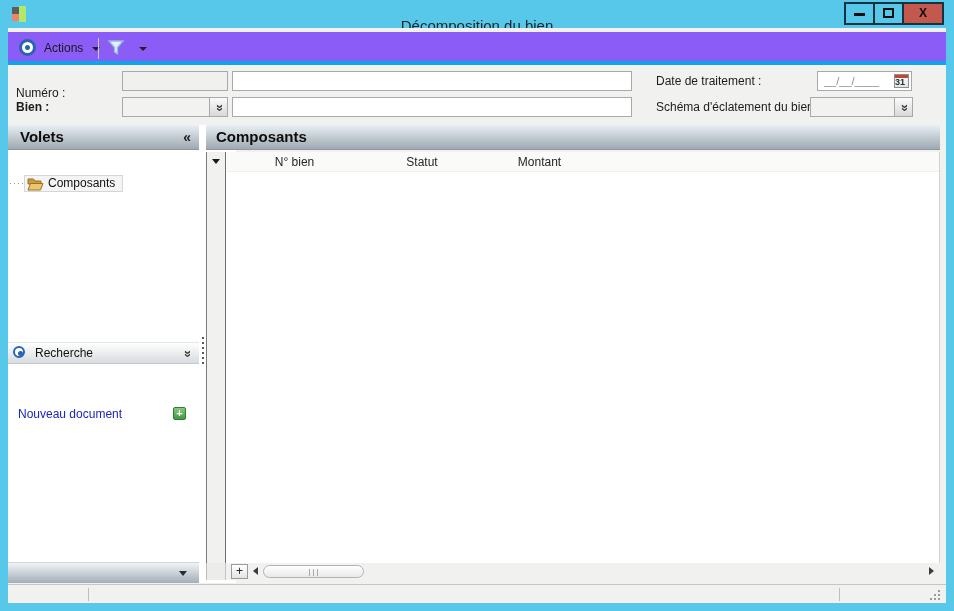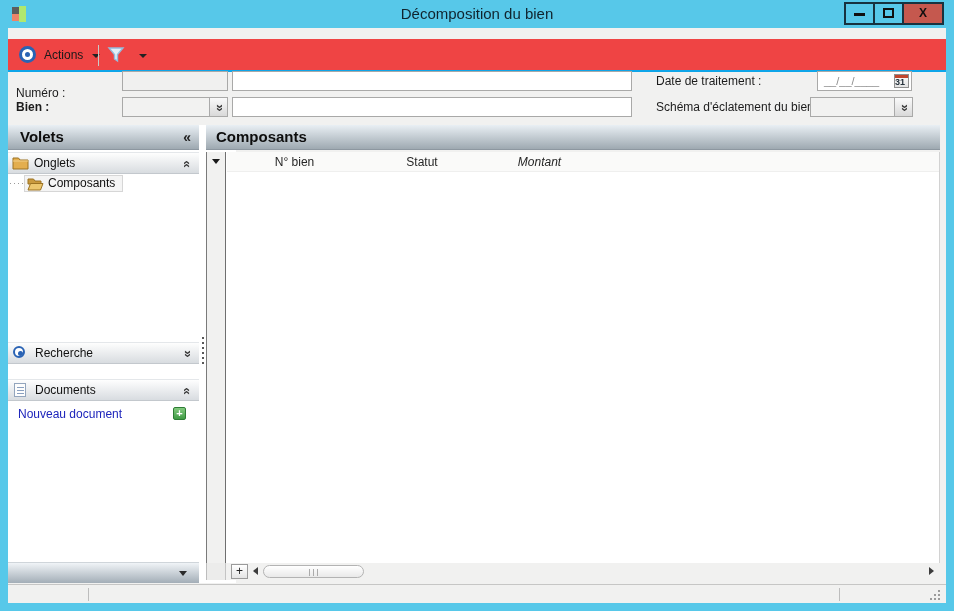--- a/index.html
+++ b/index.html
@@ -6,37 +6,37 @@
   body { background:#3a3a3a; font-family:"Liberation Sans", sans-serif; }
   .window { position:relative; width:954px; height:611px; background:#57c8e9; overflow:hidden;
             font-family:"Liberation Sans", sans-serif; }
 
   
   .titlebar { position:absolute; left:0; top:0; width:954px; height:28px; }
   .app-logo { position:absolute; left:11px; top:6px; width:16px; height:16px; }
   .app-logo .q1{position:absolute;left:1px;top:1px;width:7px;height:7px;background:#5d5d5d;}
   .app-logo .q2{position:absolute;left:1px;top:8px;width:7px;height:7px;background:#ee8468;}
   .app-logo .q3{position:absolute;left:8px;top:0px;width:7px;height:16px;background:#b0e86e;}
-  .win-title { position:absolute; left:0; right:0; top:0; height:28px; line-height:28px;
+  .win-title { position:absolute; left:0; right:0; top:12px; height:28px; line-height:28px;
                text-align:center; font-size:15px; color:#10242e; }
   .win-controls { position:absolute; right:10px; top:2px; height:23px; display:flex;
                   border:2px solid #17323f; background:#17323f; }
   .win-btn { width:27px; height:19px; background:#57c8e9; position:relative; cursor:default; }
   .win-btn + .win-btn { margin-left:2px; }
   .win-btn.close { width:38px; background:#c5584e; text-align:center; font-weight:bold;
                    font-size:12px; line-height:19px; color:#101010; }
   .glyph-min { position:absolute; left:8px; top:9px; width:11px; height:3px; background:#101010; }
   .glyph-max { position:absolute; left:8px; top:4px; width:11px; height:10px; border:2px solid #101010; background:transparent; }
 
   
   .content { position:absolute; left:8px; top:28px; width:938px; height:575px; background:#f1f1f0; }
 
   
-  .toolbar { position:absolute; left:0; top:11px; width:938px; height:33px; background:#ef4444;
-             border-bottom:2px solid #0ea5e9; }
+  .toolbar { position:absolute; left:0; top:4px; width:938px; height:33px; background:#8b5cf6;
+             border-bottom:4px solid #0ea5e9; }
   .target-icon { display:inline-block; width:17px; height:17px; border-radius:50%;
                  border:3px solid #2a63b4; background:#fff; position:relative; }
   .target-icon::after { content:""; position:absolute; left:3px; top:3px; width:5px; height:5px;
                         border-radius:50%; background:#2a63b4; }
   .tb-target { position:absolute; left:11px; top:7px; }
   .tb-actions { position:absolute; left:36px; top:0; height:33px; line-height:33px; font-size:12px;
                 color:#1a1a1a; cursor:default; }
   .caret-down { display:inline-block; width:0; height:0; border-left:4px solid transparent;
                 border-right:4px solid transparent; border-top:4px solid #222; vertical-align:middle;
                 margin-left:5px; }
@@ -103,21 +103,21 @@
   .mainpanel { position:absolute; left:198px; top:97px; width:734px; height:458px; }
   .mp-header { position:absolute; left:0; top:0; width:734px; height:25px; line-height:24px; padding-left:10px; }
   .grid { position:absolute; left:0; top:27px; width:734px; height:411px; background:#fff;
           border-left:1px solid #7a7a7a; border-right:1px solid #d2d2d2; }
   .ind-col { position:absolute; left:0; top:0; width:19px; height:411px; background:#f1f1f0;
              border-right:1px solid #6f6f6f; }
   .ind-col .tri-down { position:absolute; left:5px; top:7px; border-top-color:#1a1a1a; }
   .grid-hdr { position:absolute; left:20px; top:0; right:0; height:20px; background:#fafaf9;
               border-bottom:1px solid #efefee; display:flex; }
   .grid-hdr .col { font-size:12px; color:#262626; text-align:center; line-height:20px; }
-  .c1{width:135px;} .c2{width:345px;} .c3{width:120px;} .c4{width:115px;font-style:italic;}
+  .c1{width:135px;} .c2{width:345px;} .c3{width:120px;} .c4{width:115px;}
 
   
   .hscroll { position:absolute; left:0; top:438px; width:734px; height:17px; background:#f1f1f0;
              border-left:1px solid #bdbdbd; }
   .hs-cell { position:absolute; left:0; top:0; width:19px; height:17px; background:#ececeb;
              border-right:1px solid #c4c4c4; }
   .hs-plus { position:absolute; left:24px; top:1px; width:17px; height:15px;
              border:1px solid #9a9a9a; background:linear-gradient(#fff,#e4e4e4);
              font-size:12px; line-height:13px; text-align:center; color:#222; }
   .hs-arrow { position:absolute; top:4px; width:0; height:0; }
@@ -203,52 +203,39 @@
         </div>
       </div>
     </div>
 
     <div class="sidebar">
       <div class="sb-header hdr-grad">
         <span>Volets</span>
         <span class="sb-collapse">«</span>
       </div>
 
-      <div class="group-hdr" style="top:27px;">
-        <svg class="folder-icon" style="left:4px; top:3px;" viewBox="0 0 17 14">
-          <path d="M1 2 h5.5 l1.5 2 H16 v9 H1 Z" fill="#e3ae4e" stroke="#9c7322" stroke-width="1"></path>
-          <path d="M1 5 h15" stroke="#f2cf8a" stroke-width="1"></path>
-        </svg>
-        <span style="position:absolute; left:26px;">Onglets</span>
-        <span class="chev up g-chev">«</span>
-      </div>
 
       <div class="tree-row">
         <div class="tree-dots"></div>
         <div class="tree-hl"></div>
         <svg class="folder-icon" style="left:19px; top:2px;" viewBox="0 0 17 14">
           <path d="M1 2 h5.5 l1.5 2 H14 v3 H1 Z" fill="#c99a3e" stroke="#9c7322" stroke-width="1"></path>
           <path d="M3.5 6.5 H16 L13.5 13 H1 Z" fill="#ecc76e" stroke="#9c7322" stroke-width="1"></path>
         </svg>
         <span style="position:absolute; left:40px; font-size:12px; line-height:17px; color:#111;">Composants</span>
       </div>
 
       <div class="h-grip"></div>
 
       <div class="group-hdr" style="top:217px;">
         <span class="target-icon" style="position:absolute; left:5px; top:3px; width:12px; height:12px; border-width:2.5px;"></span>
         <span style="position:absolute; left:27px;">Recherche</span>
         <span class="chev down g-chev">«</span>
       </div>
 
-      <div class="group-hdr" style="top:254px;">
-        <span class="doc-icon" style="position:absolute; left:6px; top:3px;"></span>
-        <span style="position:absolute; left:27px;">Documents</span>
-        <span class="chev up g-chev">«</span>
-      </div>
 
       <div class="newdoc-row">
         <span class="newdoc-link">Nouveau document</span>
         <span class="plus-icon">+</span>
       </div>
 
       <div class="sb-footer">
         <span class="tri-down"></span>
       </div>
     </div>

